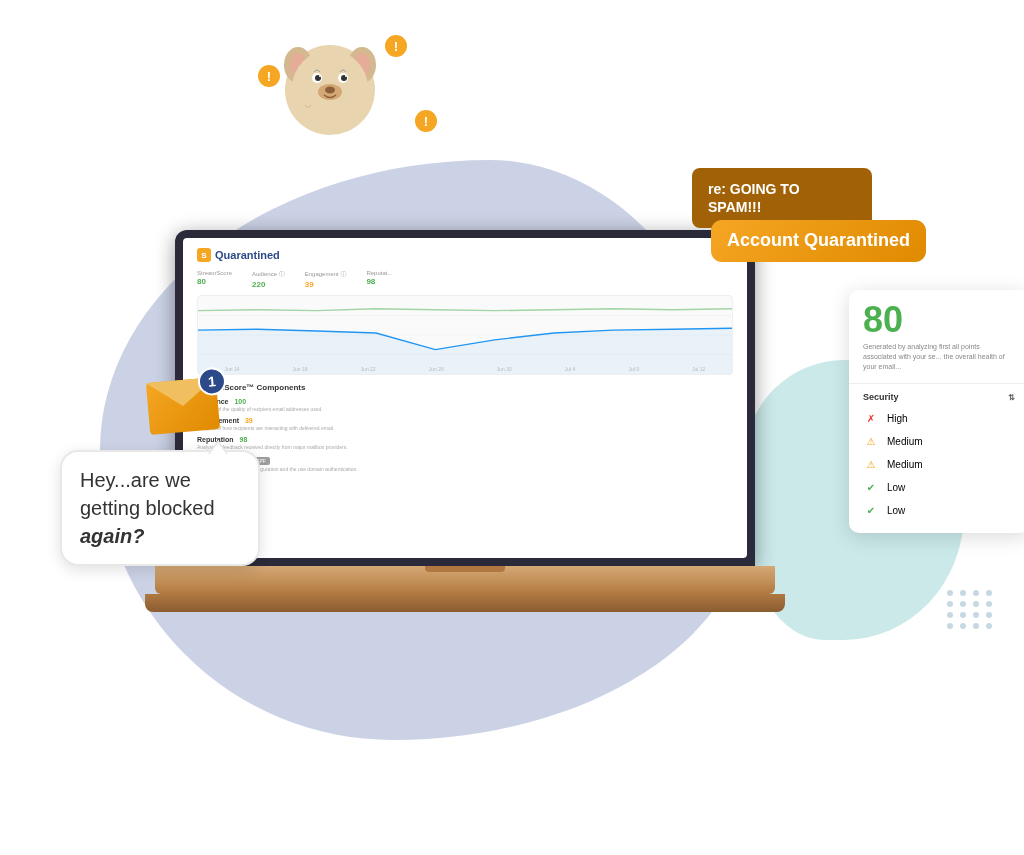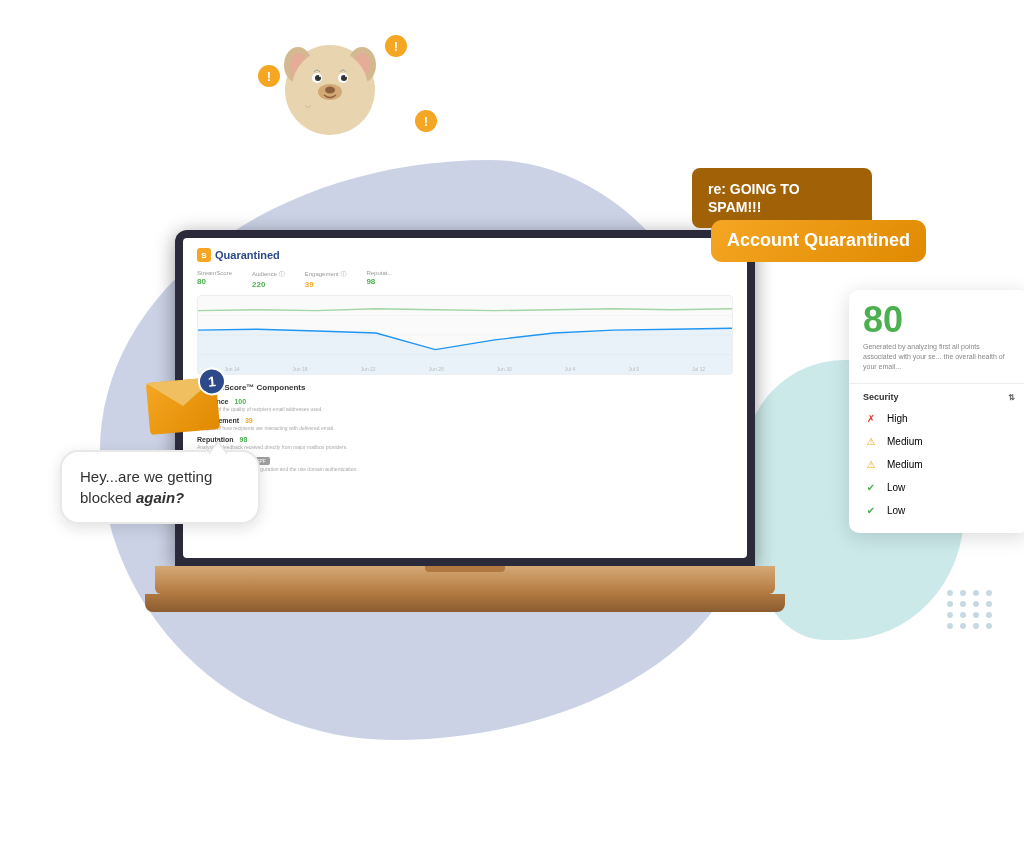--- a/index.html
+++ b/index.html
@@ -398,21 +398,21 @@
       right: 31px;
       width: 0;
       height: 0;
       border-left: 9px solid transparent;
       border-right: 9px solid transparent;
       border-bottom: 12px solid white;
       z-index: 1;
     }
 
     .speech-text {
-      font-size: 15px;
+      font-size: 20px;
       color: #333;
       line-height: 1.4;
     }
 
     .speech-text em {
       font-style: italic;
       font-weight: bold;
     }
 
     

